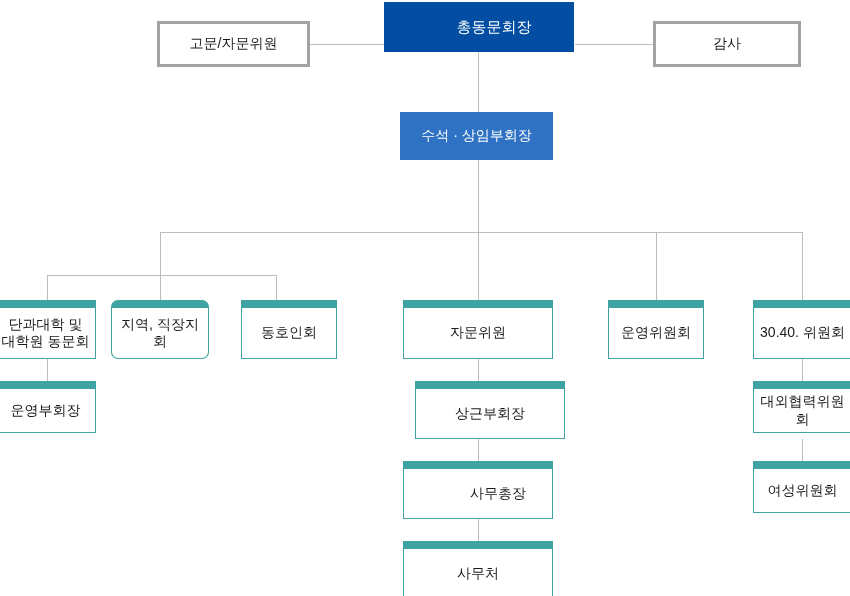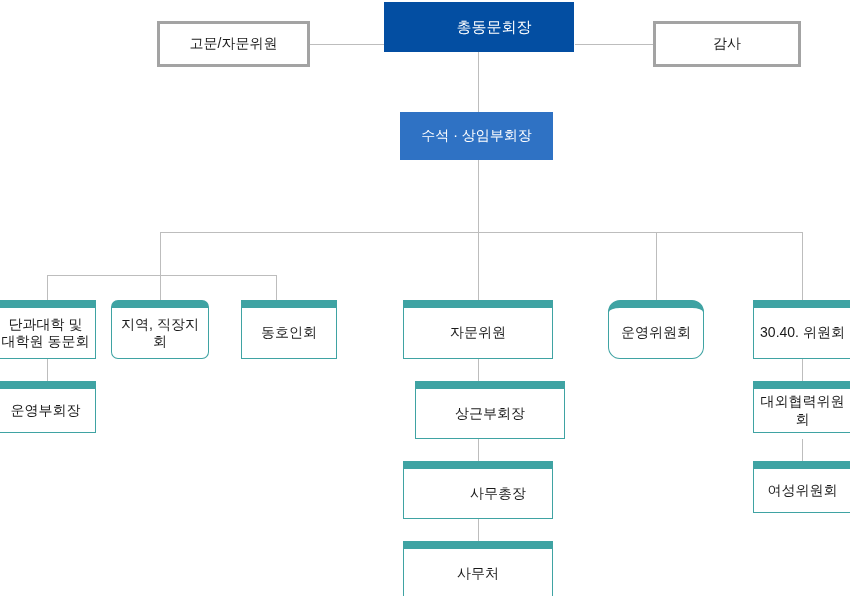--- a/index.html
+++ b/index.html
@@ -154,21 +154,21 @@
   </div>
 
   <div class="box teal" style="left:403px; top:461px; width:150px; height:58px;padding-left:40px;">
     <span class="label">사무총장</span>
   </div>
 
   <div class="box teal" style="left:403px; top:541px; width:150px; height:58px;">
     <span class="label">사무처</span>
   </div>
 
-  <div class="box teal" style="left:608px; top:300px; width:96px; height:59px;border-radius:12px;">
+  <div class="box teal" style="left:608px; top:300px; width:96px; height:59px;">
     <span class="label">운영위원회</span>
   </div>
 
   <div class="box teal" style="left:753px; top:300px; width:99px; height:59px;">
     <span class="label">30.40. 위원회</span>
   </div>
 
   <div class="box teal" style="left:753px; top:381px; width:99px; height:52px;">
     <span class="label">대외협력위원회</span>
   </div>

